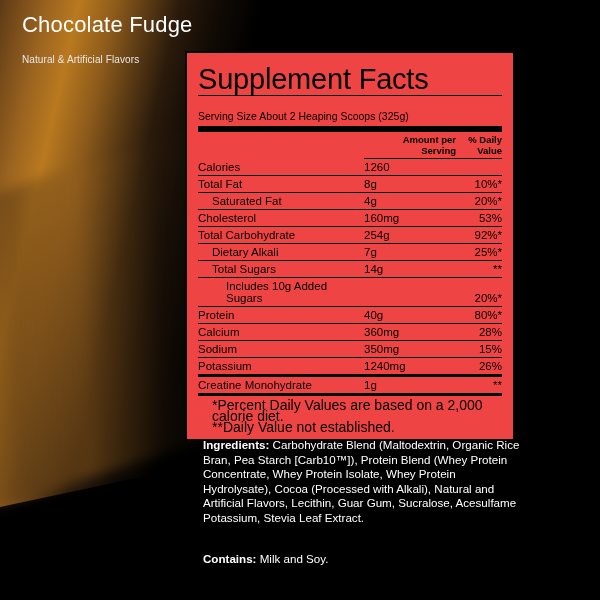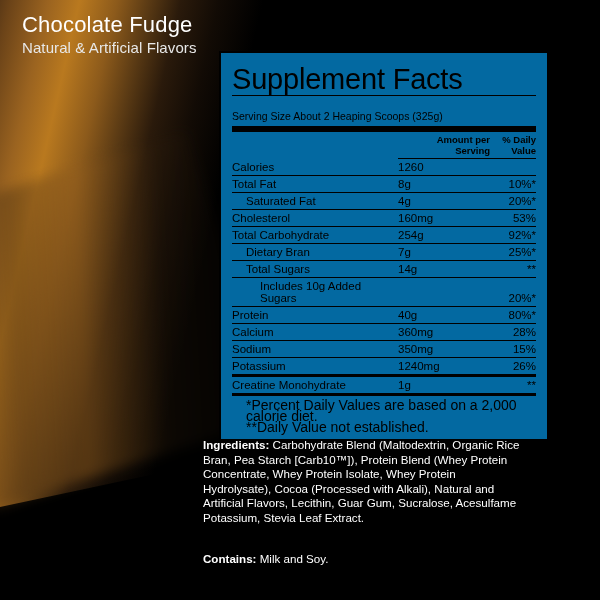--- a/index.html
+++ b/index.html
@@ -66,33 +66,33 @@
   }
   .flavor-name {
     color: #ffffff;
     font-size: 22px;
     font-weight: 400;
     letter-spacing: 0.2px;
     line-height: 26px;
   }
   .flavor-sub {
     color: #e8e8e8;
-    font-size: 15px;
+    font-size: 10px;
     font-weight: 400;
-    margin-top: 1px;
+    margin-top: 16px;
     letter-spacing: 0.1px;
   }
 
   
   .panel {
     position: absolute;
-    left: 219px;
+    left: 185px;
     top: 51px;
     width: 330px;
-    background: #0369a1;
+    background: #ef4444;
     border: 2px solid #000000;
     box-sizing: border-box;
     padding: 10px 11px 6px 11px;
     z-index: 6;
   }
   .sf-title {
     font-size: 29px;
     font-weight: 400;
     letter-spacing: -0.2px;
     line-height: 32px;
@@ -227,21 +227,21 @@
         <td class="nutrient">Cholesterol</td>
         <td class="amount">160mg</td>
         <td class="dv">53%</td>
       </tr>
       <tr>
         <td class="nutrient">Total Carbohydrate</td>
         <td class="amount">254g</td>
         <td class="dv">92%*</td>
       </tr>
       <tr>
-        <td class="nutrient indent1">Dietary Bran</td>
+        <td class="nutrient indent1">Dietary Alkali</td>
         <td class="amount">7g</td>
         <td class="dv">25%*</td>
       </tr>
       <tr>
         <td class="nutrient indent1">Total Sugars</td>
         <td class="amount">14g</td>
         <td class="dv">**</td>
       </tr>
       <tr>
         <td class="nutrient indent2">Includes 10g Added Sugars</td>

